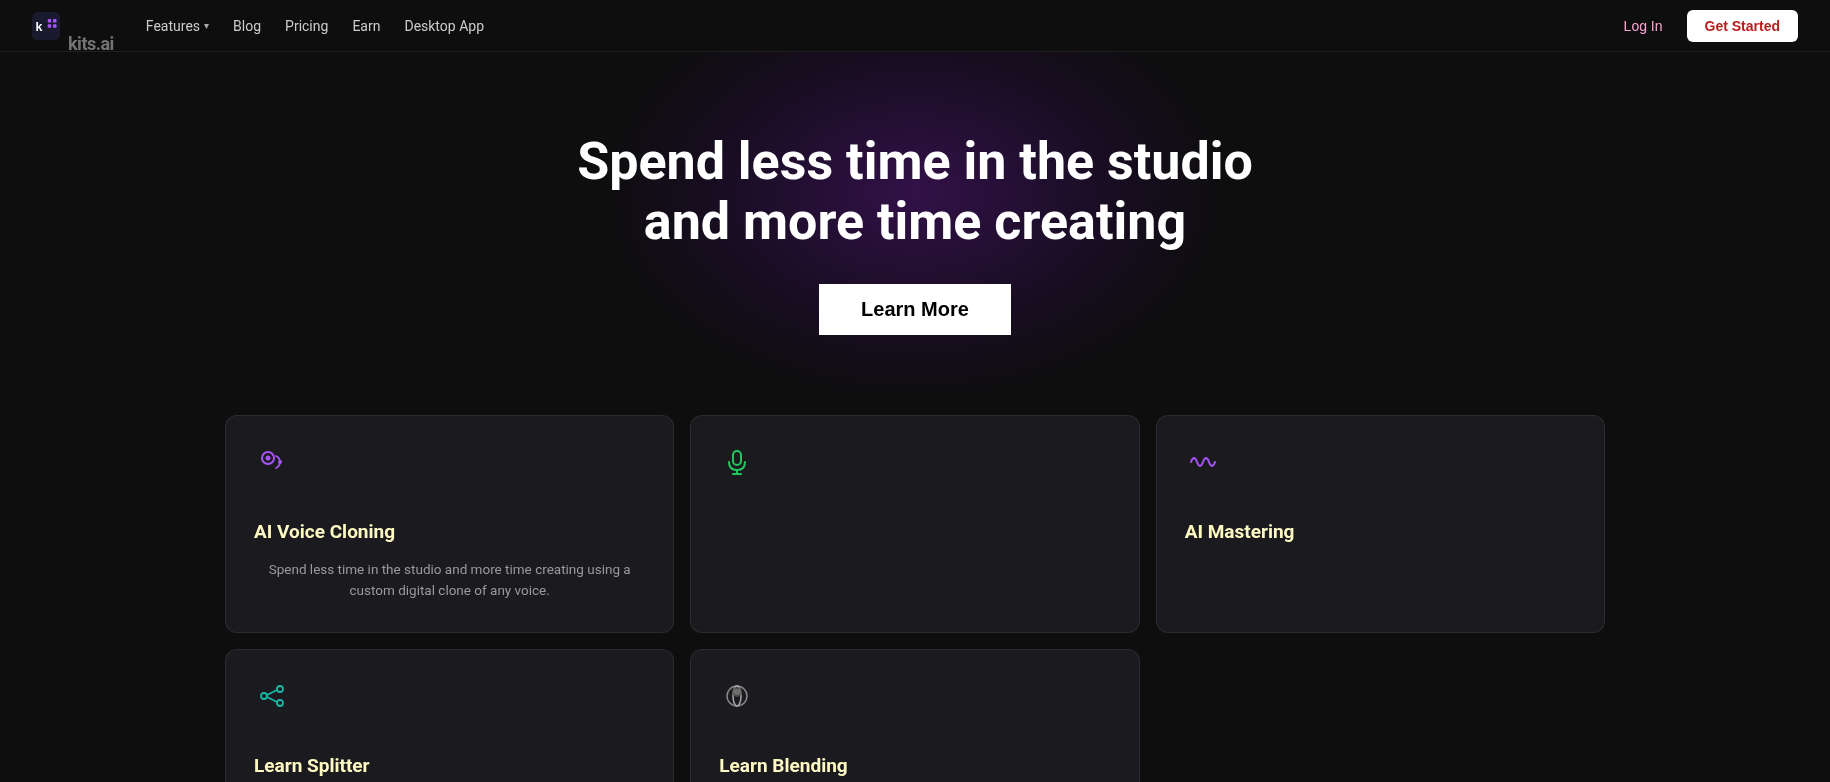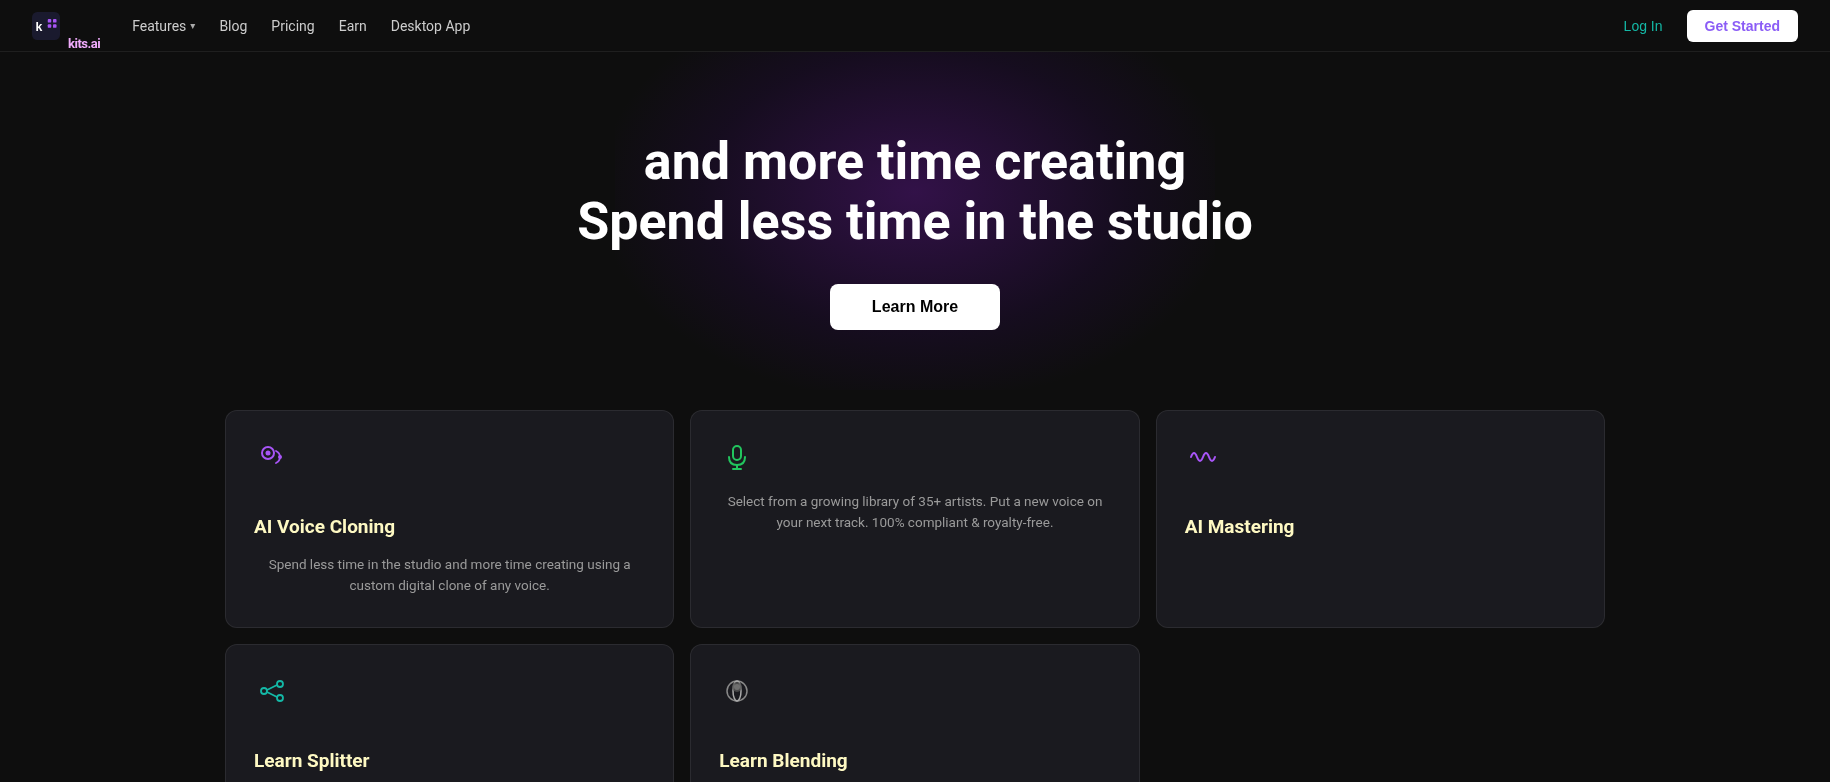--- a/index.html
+++ b/index.html
@@ -27,23 +27,23 @@
       display: flex;
       align-items: center;
       gap: 32px;
     }
     .logo {
       display: flex;
       align-items: center;
       gap: 8px;
     }
     .logo-text {
-      font-size: 13px;
+      font-size: 18px;
       font-weight: 700;
-      color: #f0abfc;
+      color: #737373;
       letter-spacing: -0.5px;
       margin-top: 35px;
     }
     .logo-icon {
       width: 28px;
       height: 28px;
     }
     .nav-links {
       display: flex;
       gap: 24px;
@@ -60,29 +60,29 @@
       gap: 4px;
     }
     .nav-right {
       display: flex;
       align-items: center;
       gap: 12px;
     }
     .btn-login {
       background: transparent;
       border: none;
-      color: #14b8a6;
+      color: #f9a8d4;
       font-size: 14px;
       cursor: pointer;
       padding: 6px 12px;
     }
     .btn-get-started {
       background: #ffffff;
       border: none;
-      color: #8b5cf6;
+      color: #b91c1c;
       font-size: 14px;
       font-weight: 600;
       cursor: pointer;
       padding: 8px 18px;
       border-radius: 6px;
     }
 
     
     .hero {
       position: relative;
@@ -118,23 +118,23 @@
       margin-bottom: 32px;
     }
     .hero-title span {
       display: block;
     }
     .btn-learn-more {
       background: #ffffff;
       color: #000000;
       border: none;
       padding: 14px 42px;
-      font-size: 16px;
+      font-size: 20px;
       font-weight: 600;
-      border-radius: 8px;
+      border-radius: 0;
       cursor: pointer;
     }
 
     
     .cards-section {
       padding: 20px 32px 40px;
     }
     .cards-grid {
       display: grid;
       grid-template-columns: repeat(3, 1fr);
@@ -213,22 +213,22 @@
   <div class="nav-right">
     <button class="btn-login">Log In</button>
     <button class="btn-get-started">Get Started</button>
   </div>
 </nav>
 
 <section class="hero">
   <div class="hero-glow"></div>
   <div class="hero-content">
     <h1 class="hero-title">
+      <span>Spend less time in the studio</span>
       <span>and more time creating</span>
-      <span>Spend less time in the studio</span>
     </h1>
     <button class="btn-learn-more">Learn More</button>
   </div>
 </section>
 
 <section class="cards-section">
   <div class="cards-grid">
 
     <div class="card">
       <div class="card-icon icon-purple">
@@ -245,21 +245,20 @@
 
     <div class="card">
       <div class="card-icon icon-green">
         <svg width="28" height="28" viewBox="0 0 28 28" fill="none">
           <rect x="10" y="3" width="8" height="14" rx="4" stroke="#22c55e" stroke-width="2" fill="none"></rect>
           <path d="M6 14 Q6 22 14 22 Q22 22 22 14" stroke="#22c55e" stroke-width="2" fill="none" stroke-linecap="round"></path>
           <line x1="14" y1="22" x2="14" y2="26" stroke="#22c55e" stroke-width="2" stroke-linecap="round"></line>
           <line x1="10" y1="26" x2="18" y2="26" stroke="#22c55e" stroke-width="2" stroke-linecap="round"></line>
         </svg>
       </div>
-      <div class="card-desc">Select from a growing library of 35+ artists. Put a new voice on your next track. 100% compliant &amp; royalty-free.</div>
     </div>
 
 
     <div class="card">
       <div class="card-icon icon-purple">
         <svg width="28" height="28" viewBox="0 0 28 28" fill="none">
           <path d="M2 14 Q5 6 8 14 Q11 22 14 14 Q17 6 20 14 Q23 22 26 14" stroke="#a855f7" stroke-width="2" fill="none" stroke-linecap="round"></path>
         </svg>
       </div>
       <div class="card-title">AI Mastering</div>

